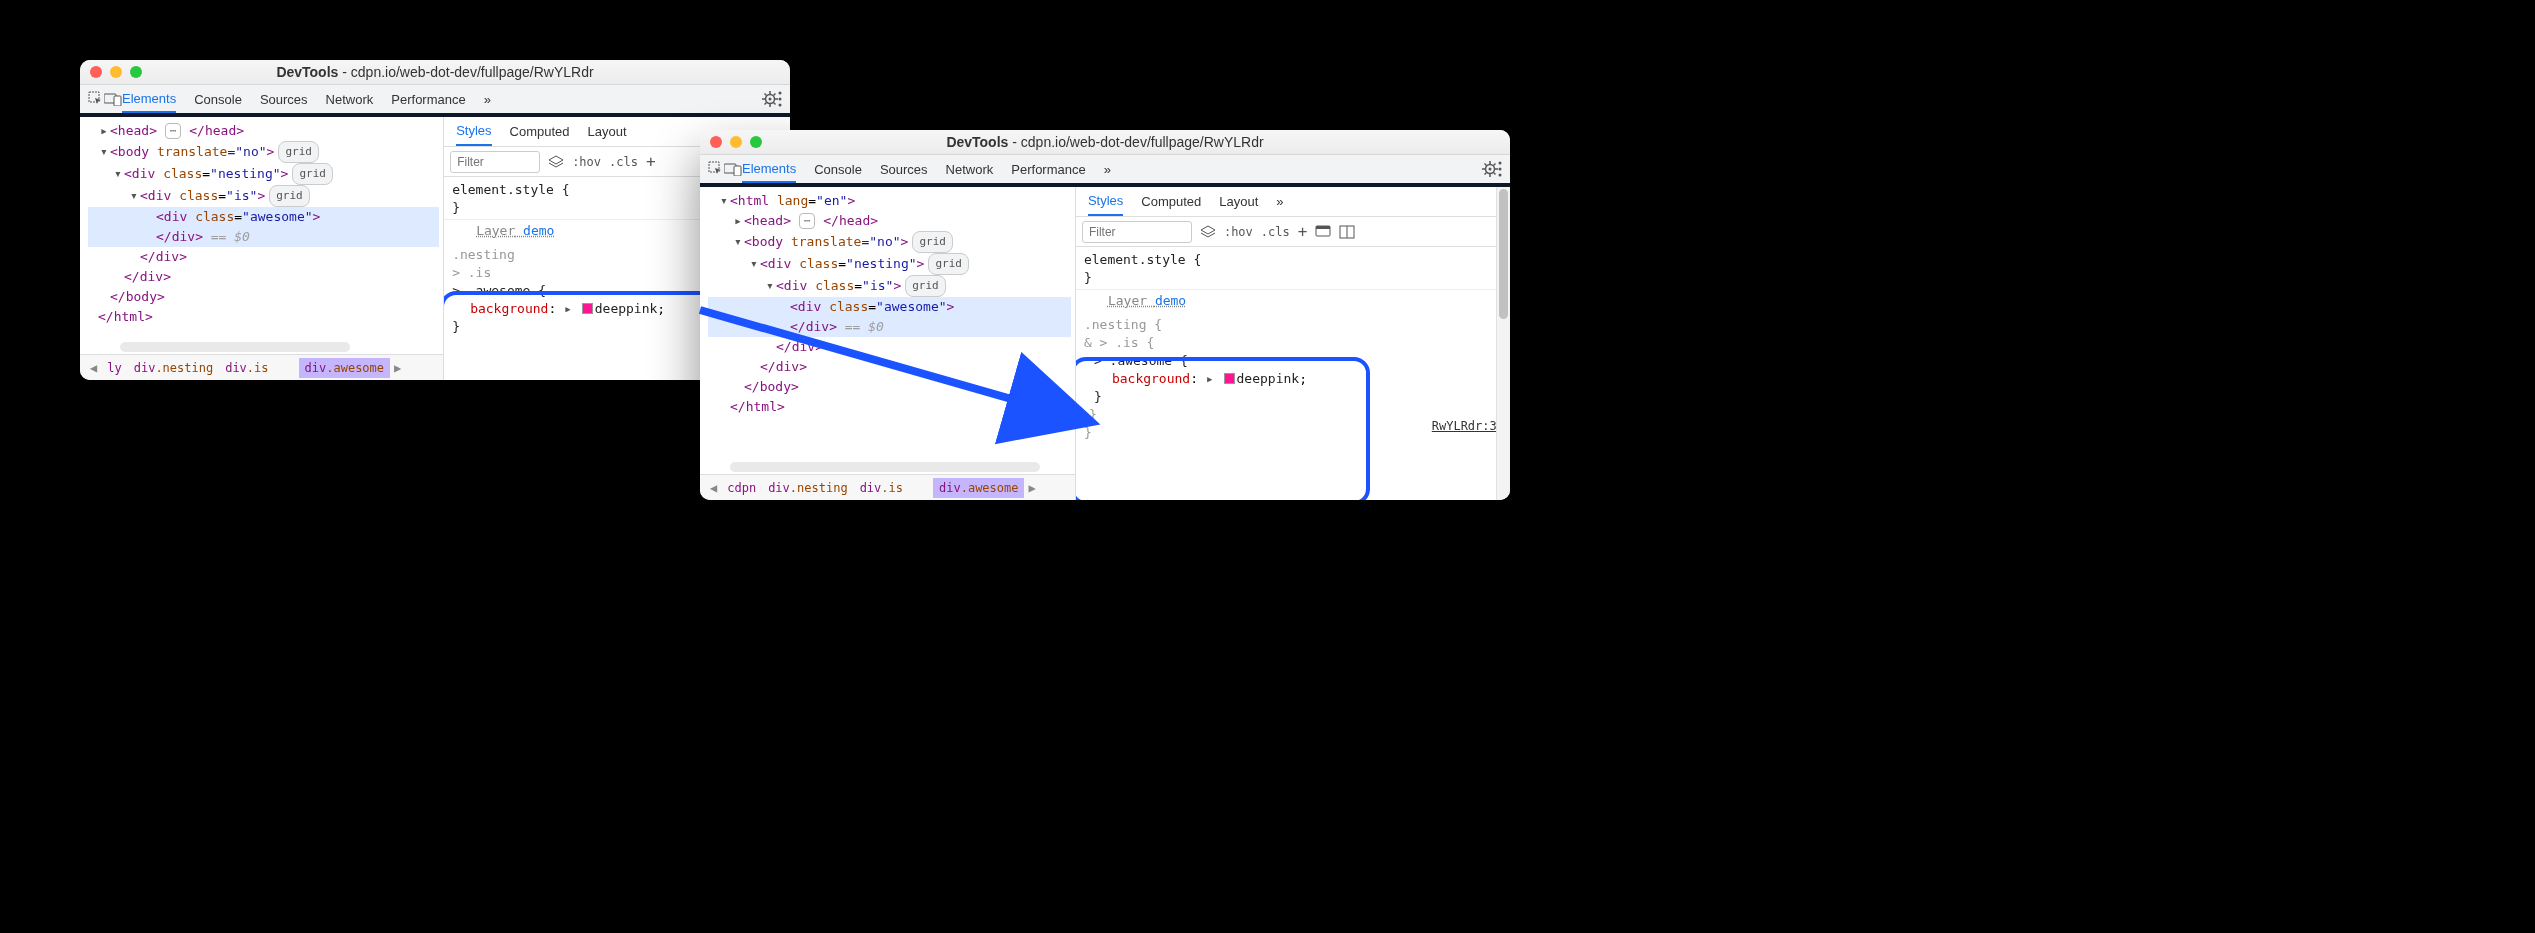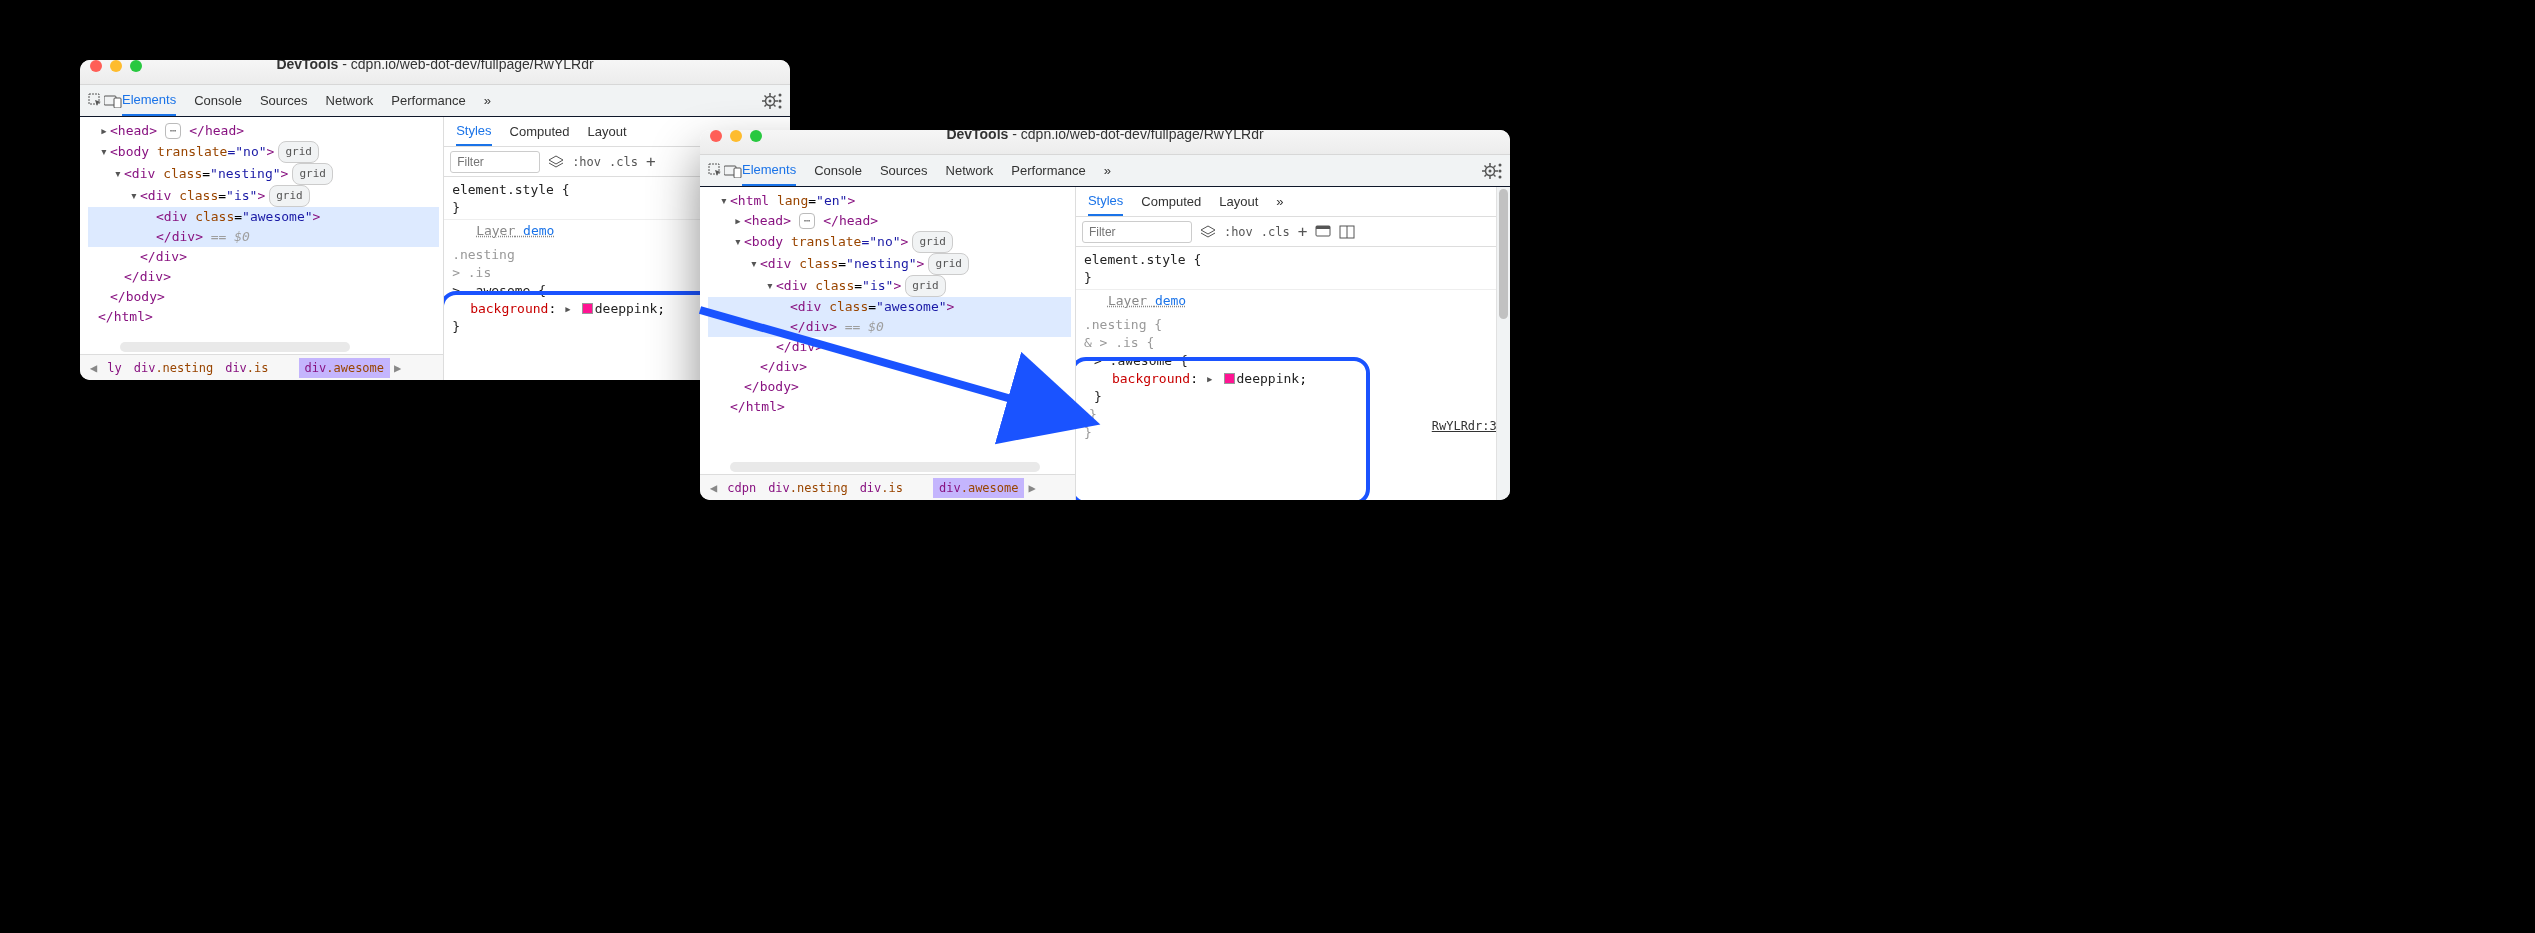--- a/index.html
+++ b/index.html
@@ -22,35 +22,35 @@
     flex-direction: column;
   }
   .window.left { top: 60px; left: 80px; width: 710px; height: 320px; }
   .window.right { top: 130px; left: 700px; width: 810px; height: 370px; }
 
   .titlebar {
     height: 24px;
     background: linear-gradient(#f6f6f6,#ececec);
     border-bottom: 1px solid #d7d7d7;
     display: flex;
-    align-items: flex-end;
+    align-items: center;
     padding: 12px 10px;
     position: relative;
   }
   .traffic { display: flex; gap: 8px; }
   .dot { width: 12px; height: 12px; border-radius: 50%; }
   .dot.red { background: #ff5f57; }
   .dot.yellow { background: #febc2e; }
   .dot.green { background: #28c840; }
   .title { position: absolute; left: 0; right: 0; text-align: center; font-size: 14px; color: #333; }
   .title b { font-weight: 600; }
 
   .toolbar {
     height: 32px;
-    border-bottom: 1px solid #0f172a;
+    border-bottom: 4px solid #0f172a;
     display: flex;
     align-items: center;
     padding: 0 8px;
     gap: 0;
     background: #f1f3f4;
     color: #333;
   }
   .toolbar .icon-btn { color: #555; display: flex; align-items: center; }
   .tabs { display: flex; gap: 18px; align-items: center; height: 100%; }
   .tab { color: #333; height: 100%; display: flex; align-items: center; }

